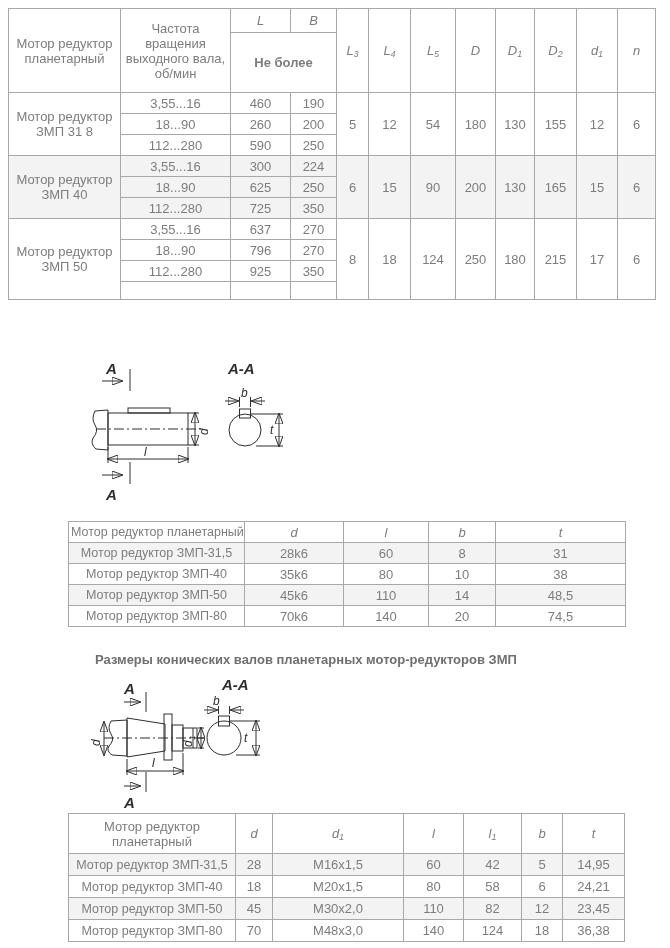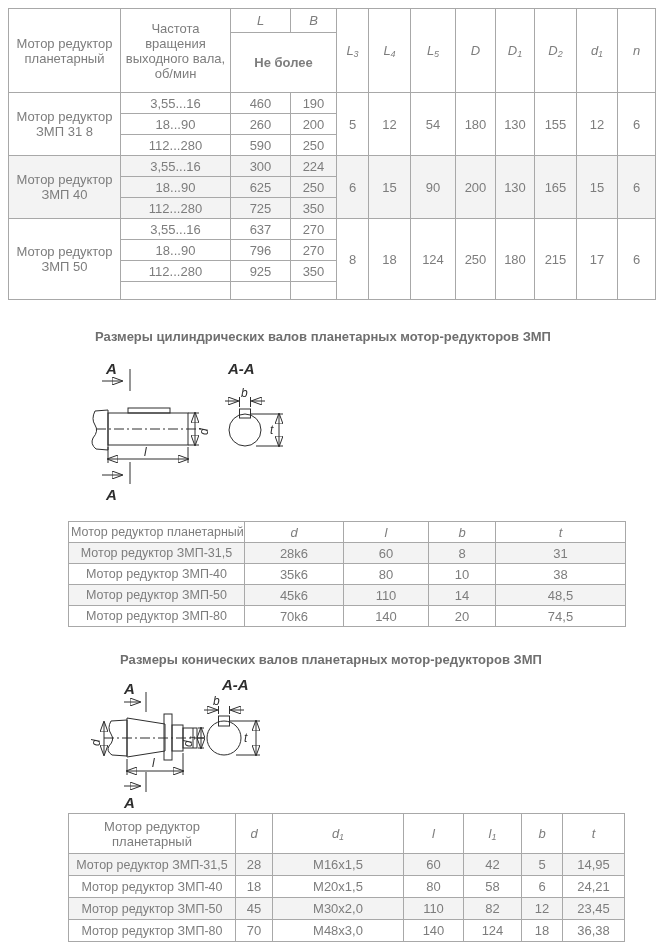--- a/index.html
+++ b/index.html
@@ -19,21 +19,21 @@
   .nowrap { white-space:nowrap; font-size:12.5px; }
 
   .t1 { position:absolute; left:8px; top:8px; width:647px; }
   .t1 td { height:21px; }
   .t1 tr.hr1 td { height:24px; }
   .t1 tr.hr2 td { height:60px;font-weight:bold; }
   .t1 td.short { height:18px; }
 
   .heading { position:absolute; font-size:13px; font-weight:bold; color:#6f6f6f; }
   #heading-cyl { left:95px; top:329px; }
-  #heading-con { left:95px; top:652px;margin-left:25px; }
+  #heading-con { left:95px; top:652px; }
 
   .draw { position:absolute; }
   #svg-cyl { left:80px; top:358px; }
   #svg-con { left:80px; top:676px; }
   .draw text { fill:#2e2e2e; font-family:"Liberation Sans", sans-serif; }
   .draw .big { font-size:15px; font-weight:bold; font-style:italic; }
   .draw .dim { font-size:12px; font-style:italic; }
   .draw .dimsub { font-size:8px; font-style:italic; }
   .draw line, .draw path, .draw rect, .draw circle, .draw polygon {
     stroke:#2e2e2e; stroke-width:1; fill:none;
@@ -159,21 +159,20 @@
       <td>350</td>
     </tr>
     <tr>
       <td class="short"></td>
       <td class="short"></td>
       <td class="short"></td>
     </tr>
   </tbody>
     </table>
 
-  <div class="heading" id="heading-cyl">Размеры цилиндрических валов планетарных мотор-редукторов ЗМП</div>
 
   <svg class="draw" id="svg-cyl" width="230" height="150" viewBox="0 0 230 150">
     <defs>
       <marker id="ah1" markerWidth="11" markerHeight="8" refX="10" refY="4" orient="auto-start-reverse">
         <path d="M0,0 L11,4 L0,8 z" fill="#2e2e2e" stroke="none"></path>
       </marker>
       <pattern id="hatch1" patternUnits="userSpaceOnUse" width="5" height="5" patternTransform="rotate(45)">
         <line x1="0" y1="0" x2="0" y2="5" stroke="#555555" stroke-width="1"></line>
       </pattern>
     </defs>

